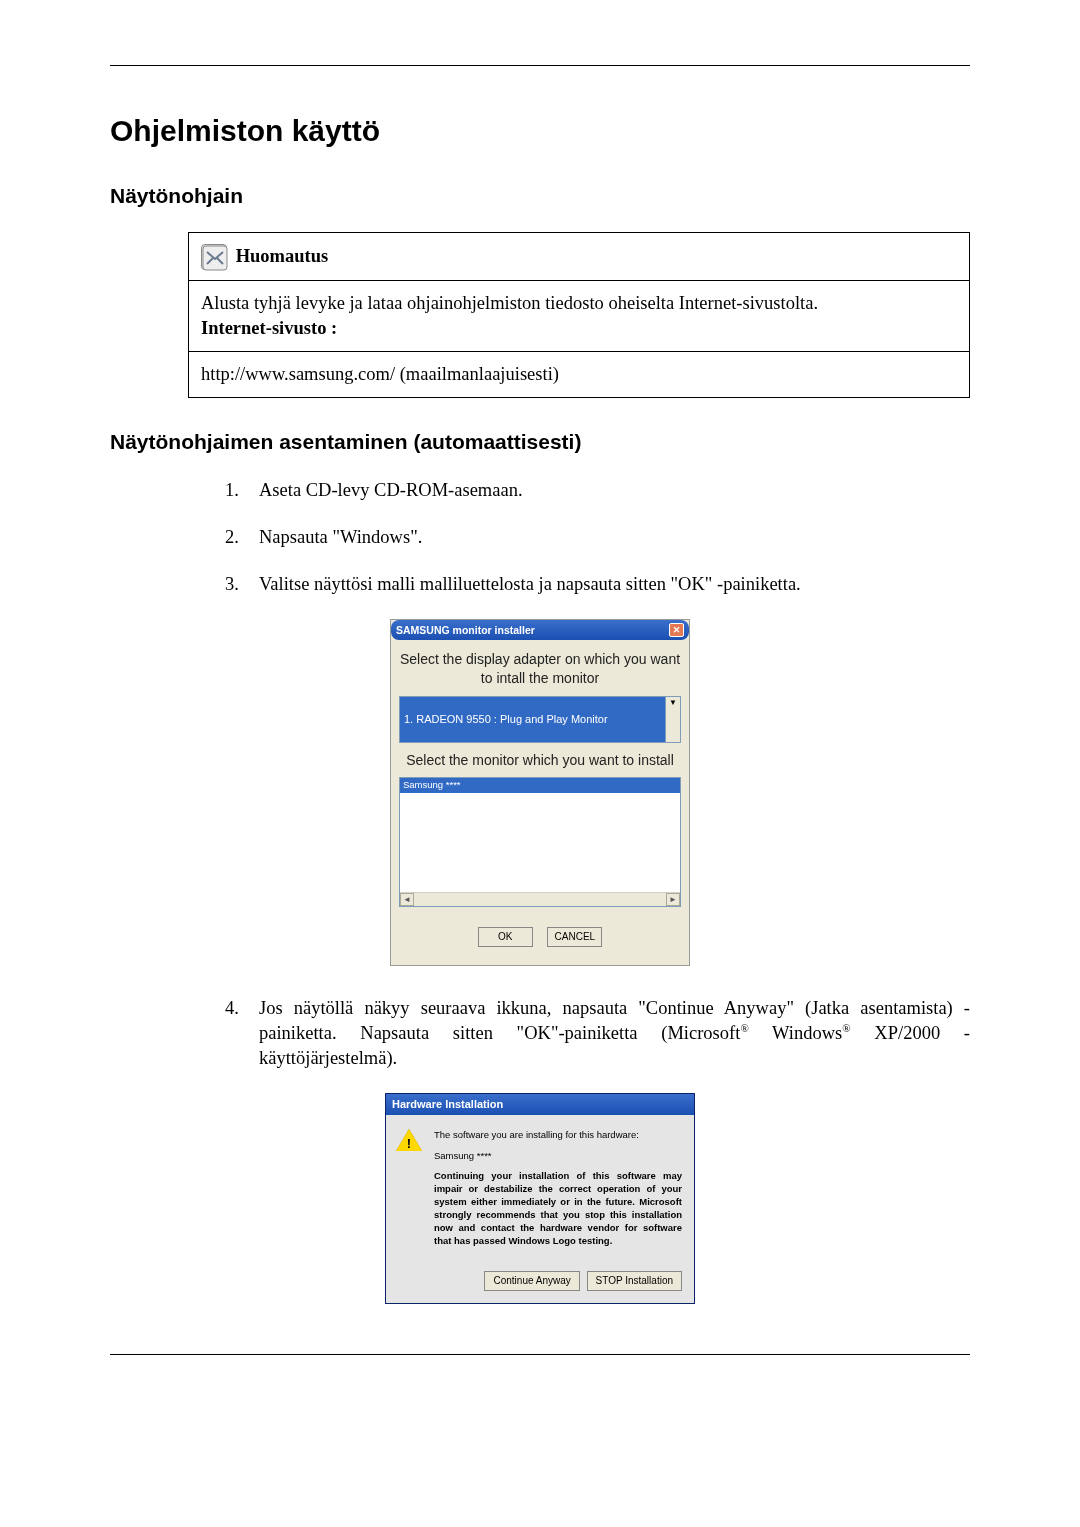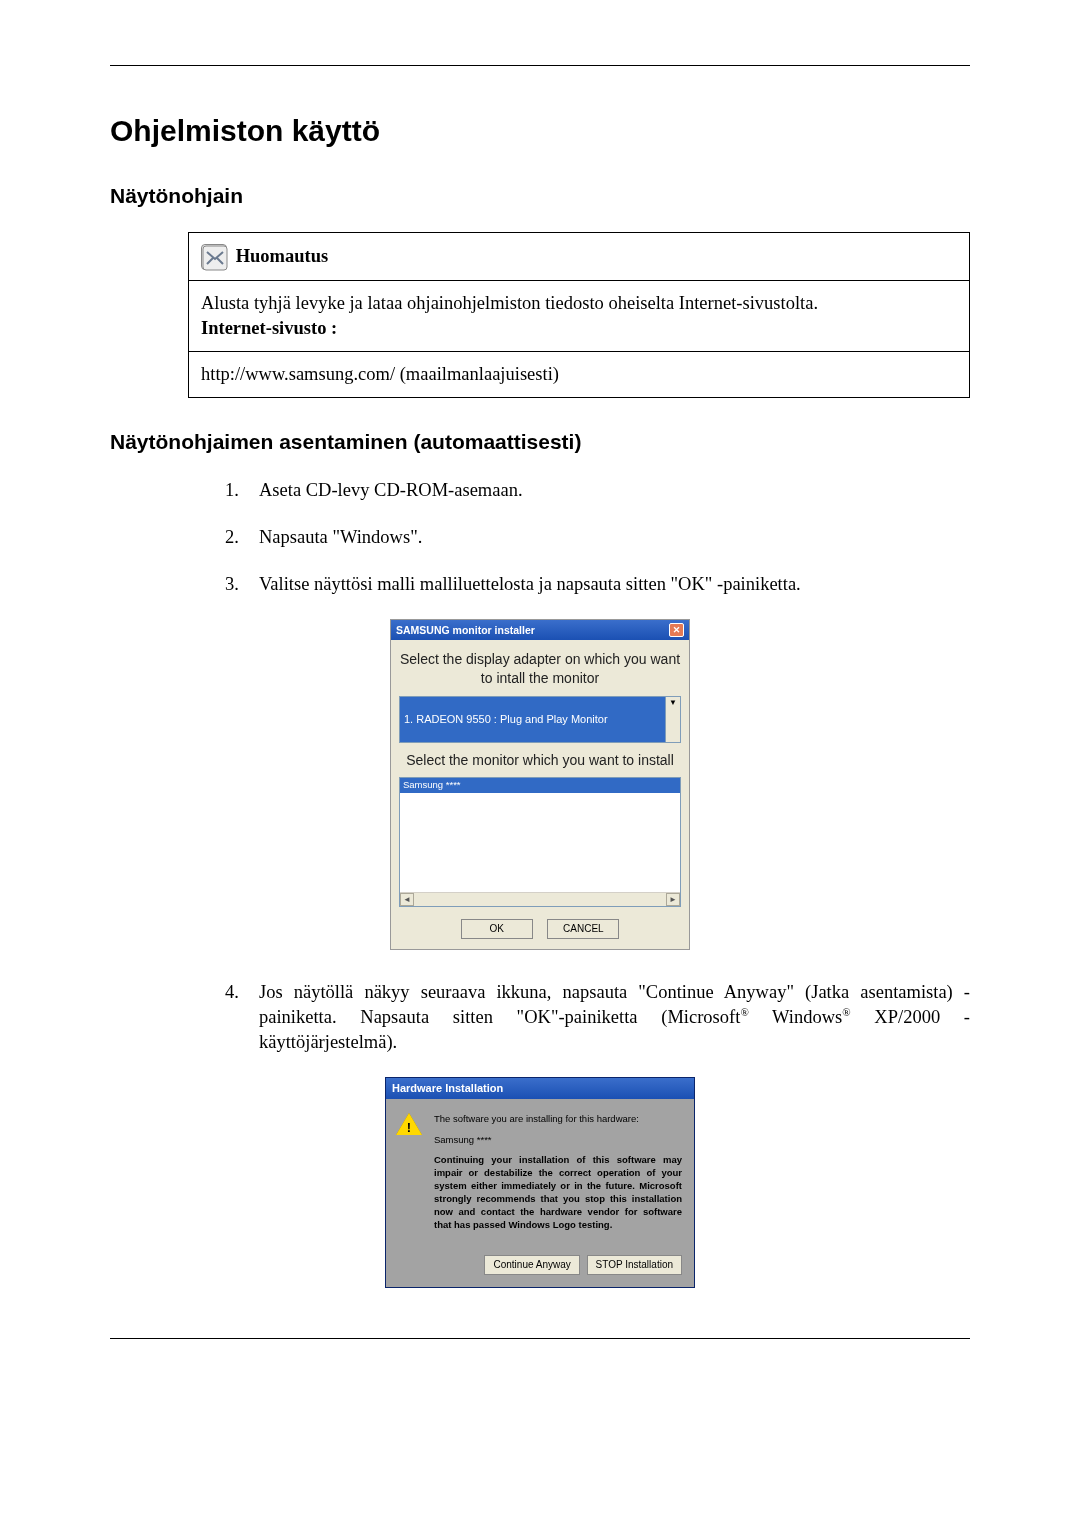--- a/index.html
+++ b/index.html
@@ -89,20 +89,21 @@
     }
     .samsung-dialog .titlebar {
       background: linear-gradient(#3a6ecb, #1b50b3);
       color: #fff;
       font-weight: bold;
       padding: 3px 5px;
       display: flex;
       justify-content: space-between;
       align-items: center;
       font-size: 10.5px;
+      border-radius: 8px;
     }
     .samsung-dialog .titlebar .close-btn {
       width: 15px; height: 14px;
       background: #e47a54;
       border: 1px solid #fff;
       color: #fff;
       font-size: 9px;
       line-height: 12px;
       text-align: center;
       border-radius: 2px;
@@ -166,33 +167,33 @@
       font-size: 8px;
       line-height: 11px;
       color: #555;
     }
     .samsung-dialog .btns {
       text-align: center;
       margin-top: 12px;
     }
     .samsung-dialog .btns .wbtn {
       display: inline-block;
-      width: 72px;
+      width: 55px;
       border: 1px solid #888;
       background: #ece9d8;
       padding: 2px 4px;
-      margin: 0 6px;
+      margin: 8px 6px;
       font-size: 10px;
     }
     
     .hw-dialog {
       width: 310px;
       font-family: Tahoma, Arial, sans-serif;
       font-size: 10px;
-      background: #a3a3a3;
+      background: #e5e5e5;
       border: 1px solid #0a246a;
       color: #000;
     }
     .hw-dialog .titlebar {
       background: linear-gradient(#3a6ecb, #1b50b3);
       color: #fff;
       font-weight: bold;
       padding: 3px 6px;
       font-size: 11px;
     }

